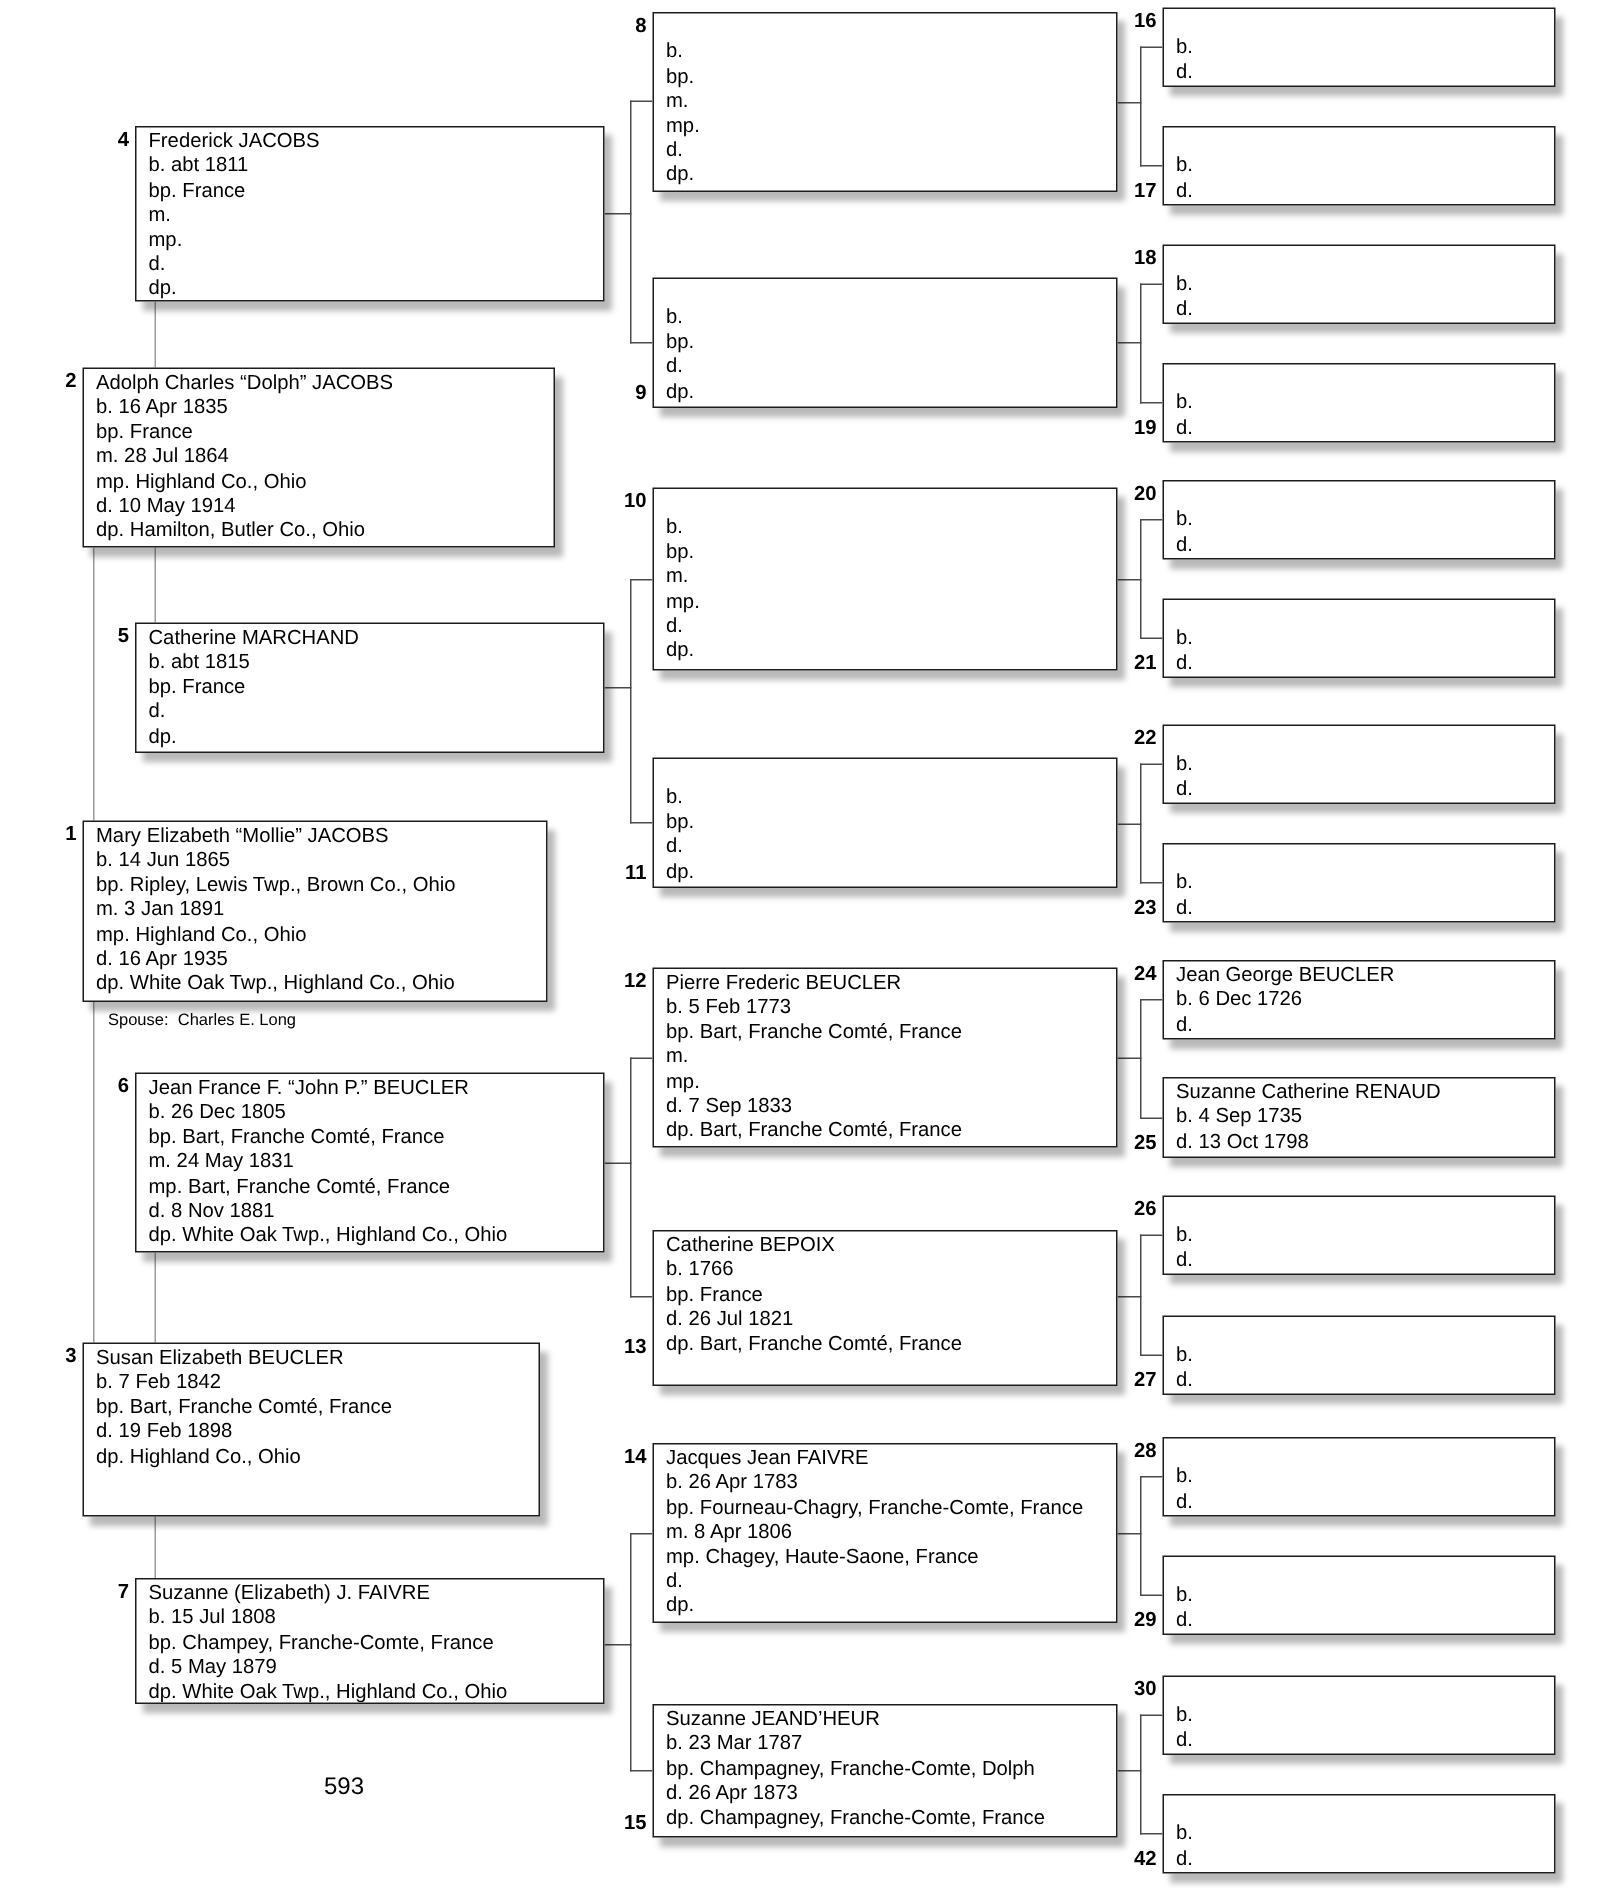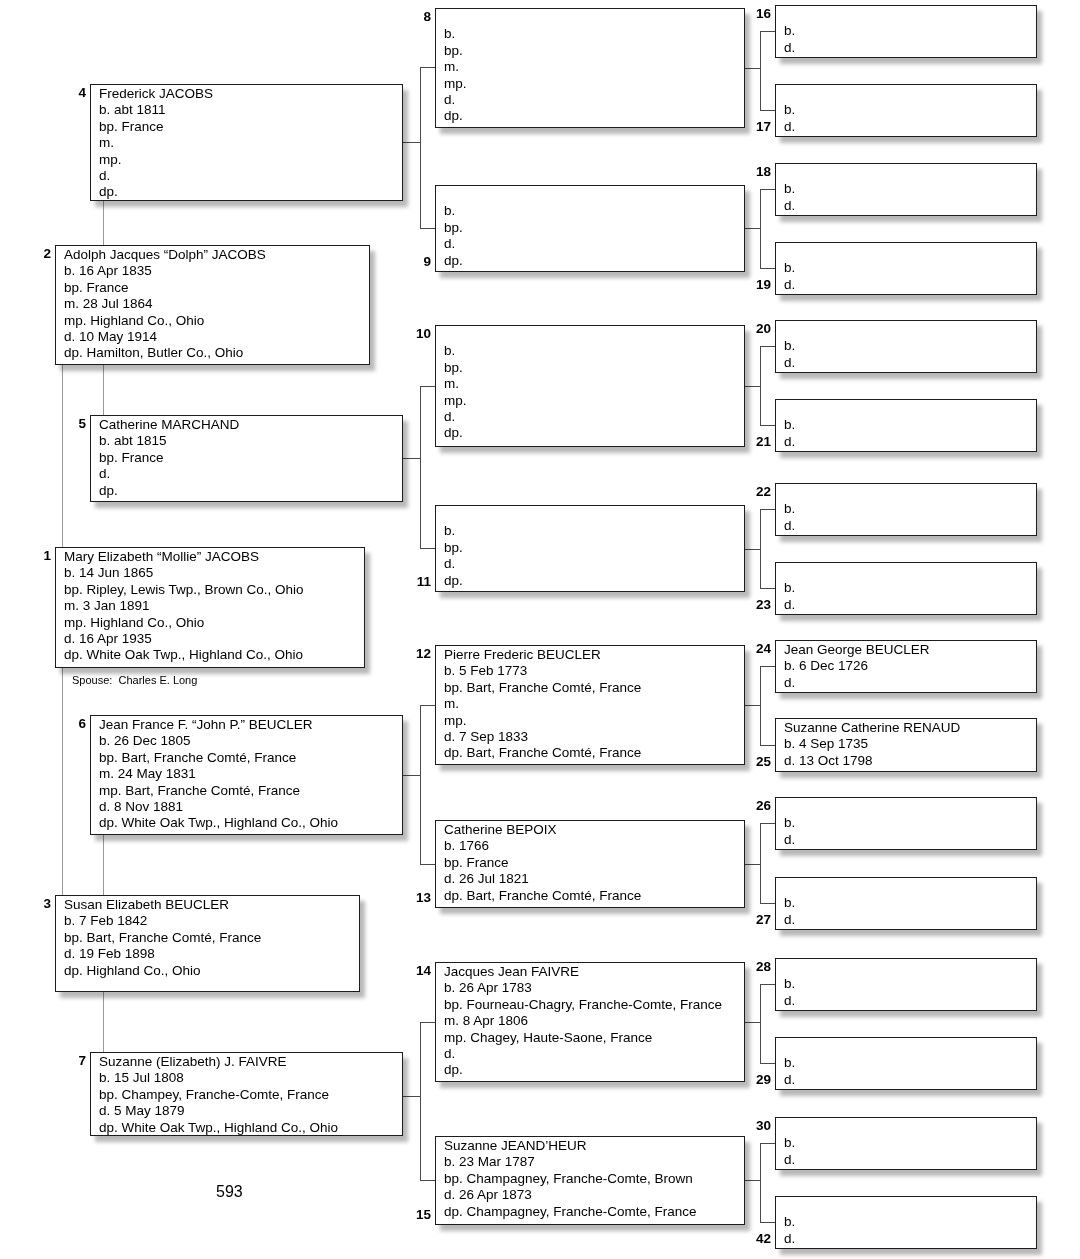--- a/index.html
+++ b/index.html
@@ -116,30 +116,30 @@
         <div class="pname">Mary Elizabeth “Mollie” JACOBS</div>
         <div class="pline">b. 14 Jun 1865</div>
         <div class="pline">bp. Ripley, Lewis Twp., Brown Co., Ohio</div>
         <div class="pline">m. 3 Jan 1891</div>
         <div class="pline">mp. Highland Co., Ohio</div>
         <div class="pline">d. 16 Apr 1935</div>
         <div class="pline">dp. White Oak Twp., Highland Co., Ohio</div>
       </div>
       <div class="pnum" style="left: 21px; top: 548px;">1</div>
       <div class="person-box" style="left: 55px; top: 245px; width: 315px; height: 120px;">
-        <div class="pname">Adolph Jacques “Dolph” JACOBS</div>
+        <div class="pname">Adolph Charles “Dolph” JACOBS</div>
         <div class="pline">b. 16 Apr 1835</div>
         <div class="pline">bp. France</div>
         <div class="pline">m. 28 Jul 1864</div>
         <div class="pline">mp. Highland Co., Ohio</div>
         <div class="pline">d. 10 May 1914</div>
         <div class="pline">dp. Hamilton, Butler Co., Ohio</div>
       </div>
       <div class="pnum" style="left: 21px; top: 246px;">2</div>
-      <div class="person-box" style="left: 55px; top: 895px; width: 305px; height: 97px;">
+      <div class="person-box" style="left: 55px; top: 895px; width: 305px; height: 116px;">
         <div class="pname">Susan Elizabeth BEUCLER</div>
         <div class="pline">b. 7 Feb 1842</div>
         <div class="pline">bp. Bart, Franche Comté, France</div>
         <div class="pline">d. 19 Feb 1898</div>
         <div class="pline">dp. Highland Co., Ohio</div>
       </div>
       <div class="pnum" style="left: 21px; top: 896px;">3</div>
       <div class="person-box" style="left: 90px; top: 84px; width: 313px; height: 117px;">
         <div class="pname">Frederick JACOBS</div>
         <div class="pline">b. abt 1811</div>
@@ -215,42 +215,42 @@
       <div class="person-box" style="left: 435px; top: 645px; width: 310px; height: 120px;">
         <div class="pname">Pierre Frederic BEUCLER</div>
         <div class="pline">b. 5 Feb 1773</div>
         <div class="pline">bp. Bart, Franche Comté, France</div>
         <div class="pline">m.</div>
         <div class="pline">mp.</div>
         <div class="pline">d. 7 Sep 1833</div>
         <div class="pline">dp. Bart, Franche Comté, France</div>
       </div>
       <div class="pnum" style="left: 401px; top: 646px;">12</div>
-      <div class="person-box" style="left: 435px; top: 820px; width: 310px; height: 88px;">
+      <div class="person-box" style="left: 435px; top: 820px; width: 310px; height: 104px;">
         <div class="pname">Catherine BEPOIX</div>
         <div class="pline">b. 1766</div>
         <div class="pline">bp. France</div>
         <div class="pline">d. 26 Jul 1821</div>
         <div class="pline">dp. Bart, Franche Comté, France</div>
       </div>
       <div class="pnum" style="left: 401px; top: 890px;">13</div>
       <div class="person-box" style="left: 435px; top: 962px; width: 310px; height: 120px;">
         <div class="pname">Jacques Jean FAIVRE</div>
         <div class="pline">b. 26 Apr 1783</div>
         <div class="pline">bp. Fourneau-Chagry, Franche-Comte, France</div>
         <div class="pline">m. 8 Apr 1806</div>
         <div class="pline">mp. Chagey, Haute-Saone, France</div>
         <div class="pline">d.</div>
         <div class="pline">dp.</div>
       </div>
       <div class="pnum" style="left: 401px; top: 963px;">14</div>
       <div class="person-box" style="left: 435px; top: 1136px; width: 310px; height: 89px;">
         <div class="pname">Suzanne JEAND’HEUR</div>
         <div class="pline">b. 23 Mar 1787</div>
-        <div class="pline">bp. Champagney, Franche-Comte, Brown</div>
+        <div class="pline">bp. Champagney, Franche-Comte, Dolph</div>
         <div class="pline">d. 26 Apr 1873</div>
         <div class="pline">dp. Champagney, Franche-Comte, France</div>
       </div>
       <div class="pnum" style="left: 401px; top: 1207px;">15</div>
       <div class="person-box" style="left: 775px; top: 5px; width: 262px; height: 53px;">
         <div class="pname"></div>
         <div class="pline">b.</div>
         <div class="pline">d.</div>
       </div>
       <div class="pnum" style="left: 741px; top: 6px;">16</div>

